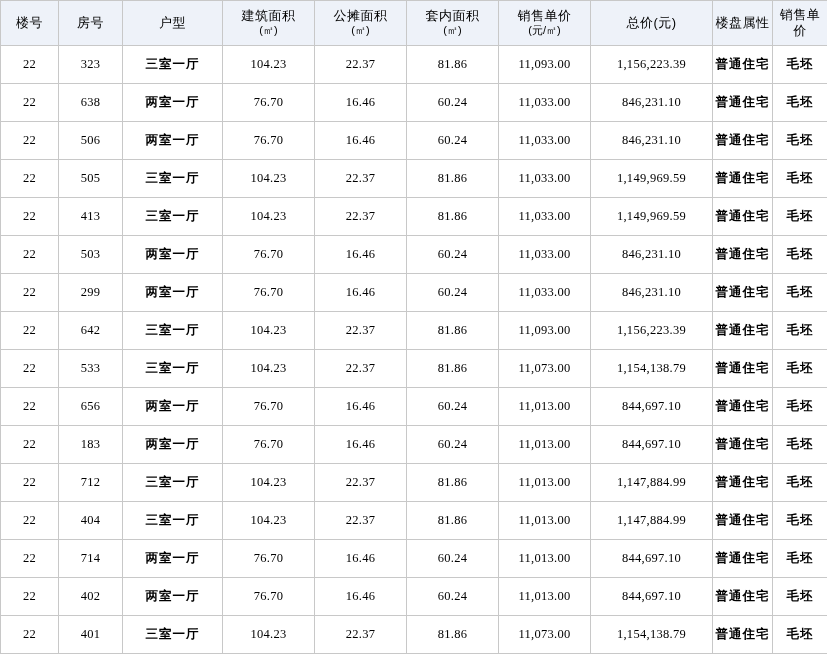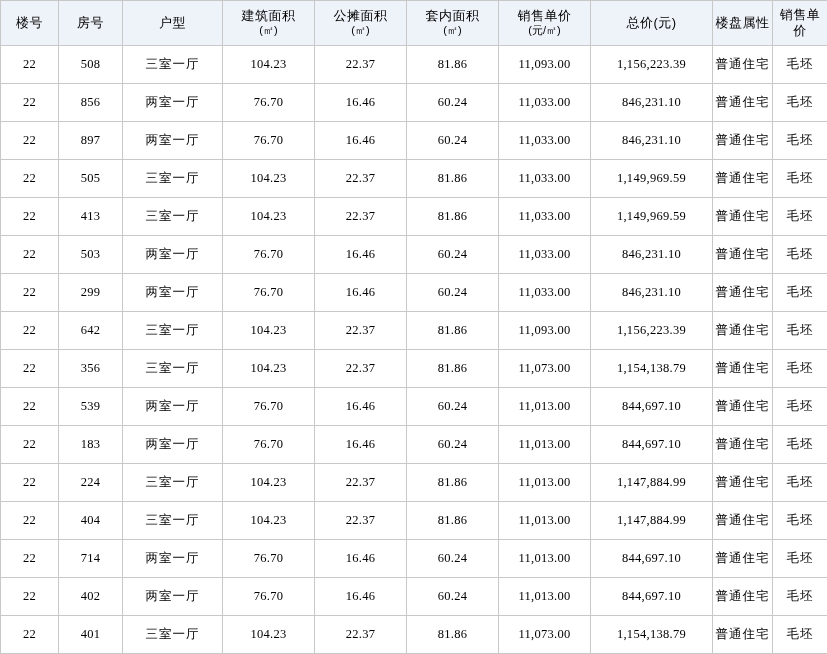--- a/index.html
+++ b/index.html
@@ -53,20 +53,21 @@
     white-space: nowrap;
   }
   td.num {
     font-family: "Liberation Serif", "DejaVu Serif", serif;
     font-size: 13px;
     letter-spacing: 0.3px;
   }
   td.cn {
     font-size: 12.5px;
     letter-spacing: 1px;
+    font-weight: bold;
   }
   
   col.c0 { width: 58px; }
   col.c1 { width: 64px; }
   col.c2 { width: 100px; }
   col.c3 { width: 92px; }
   col.c4 { width: 92px; }
   col.c5 { width: 92px; }
   col.c6 { width: 92px; }
   col.c7 { width: 122px; }
@@ -124,45 +125,45 @@
             <span class="hdr-main">楼盘属性</span>
           </th>
           <th>
             <span class="hdr-main">销售单价</span>
           </th>
         </tr>
     </thead>
     <tbody>
         <tr>
           <td class="num">22</td>
-          <td class="num">508</td>
+          <td class="num">323</td>
           <td class="cn">三室一厅</td>
           <td class="num">104.23</td>
           <td class="num">22.37</td>
           <td class="num">81.86</td>
           <td class="num">11,093.00</td>
           <td class="num">1,156,223.39</td>
           <td class="cn">普通住宅</td>
           <td class="cn">毛坯</td>
         </tr>
         <tr>
           <td class="num">22</td>
-          <td class="num">856</td>
+          <td class="num">638</td>
           <td class="cn">两室一厅</td>
           <td class="num">76.70</td>
           <td class="num">16.46</td>
           <td class="num">60.24</td>
           <td class="num">11,033.00</td>
           <td class="num">846,231.10</td>
           <td class="cn">普通住宅</td>
           <td class="cn">毛坯</td>
         </tr>
         <tr>
           <td class="num">22</td>
-          <td class="num">897</td>
+          <td class="num">506</td>
           <td class="cn">两室一厅</td>
           <td class="num">76.70</td>
           <td class="num">16.46</td>
           <td class="num">60.24</td>
           <td class="num">11,033.00</td>
           <td class="num">846,231.10</td>
           <td class="cn">普通住宅</td>
           <td class="cn">毛坯</td>
         </tr>
         <tr>
@@ -220,33 +221,33 @@
           <td class="num">104.23</td>
           <td class="num">22.37</td>
           <td class="num">81.86</td>
           <td class="num">11,093.00</td>
           <td class="num">1,156,223.39</td>
           <td class="cn">普通住宅</td>
           <td class="cn">毛坯</td>
         </tr>
         <tr>
           <td class="num">22</td>
-          <td class="num">356</td>
+          <td class="num">533</td>
           <td class="cn">三室一厅</td>
           <td class="num">104.23</td>
           <td class="num">22.37</td>
           <td class="num">81.86</td>
           <td class="num">11,073.00</td>
           <td class="num">1,154,138.79</td>
           <td class="cn">普通住宅</td>
           <td class="cn">毛坯</td>
         </tr>
         <tr>
           <td class="num">22</td>
-          <td class="num">539</td>
+          <td class="num">656</td>
           <td class="cn">两室一厅</td>
           <td class="num">76.70</td>
           <td class="num">16.46</td>
           <td class="num">60.24</td>
           <td class="num">11,013.00</td>
           <td class="num">844,697.10</td>
           <td class="cn">普通住宅</td>
           <td class="cn">毛坯</td>
         </tr>
         <tr>
@@ -256,21 +257,21 @@
           <td class="num">76.70</td>
           <td class="num">16.46</td>
           <td class="num">60.24</td>
           <td class="num">11,013.00</td>
           <td class="num">844,697.10</td>
           <td class="cn">普通住宅</td>
           <td class="cn">毛坯</td>
         </tr>
         <tr>
           <td class="num">22</td>
-          <td class="num">224</td>
+          <td class="num">712</td>
           <td class="cn">三室一厅</td>
           <td class="num">104.23</td>
           <td class="num">22.37</td>
           <td class="num">81.86</td>
           <td class="num">11,013.00</td>
           <td class="num">1,147,884.99</td>
           <td class="cn">普通住宅</td>
           <td class="cn">毛坯</td>
         </tr>
         <tr>

